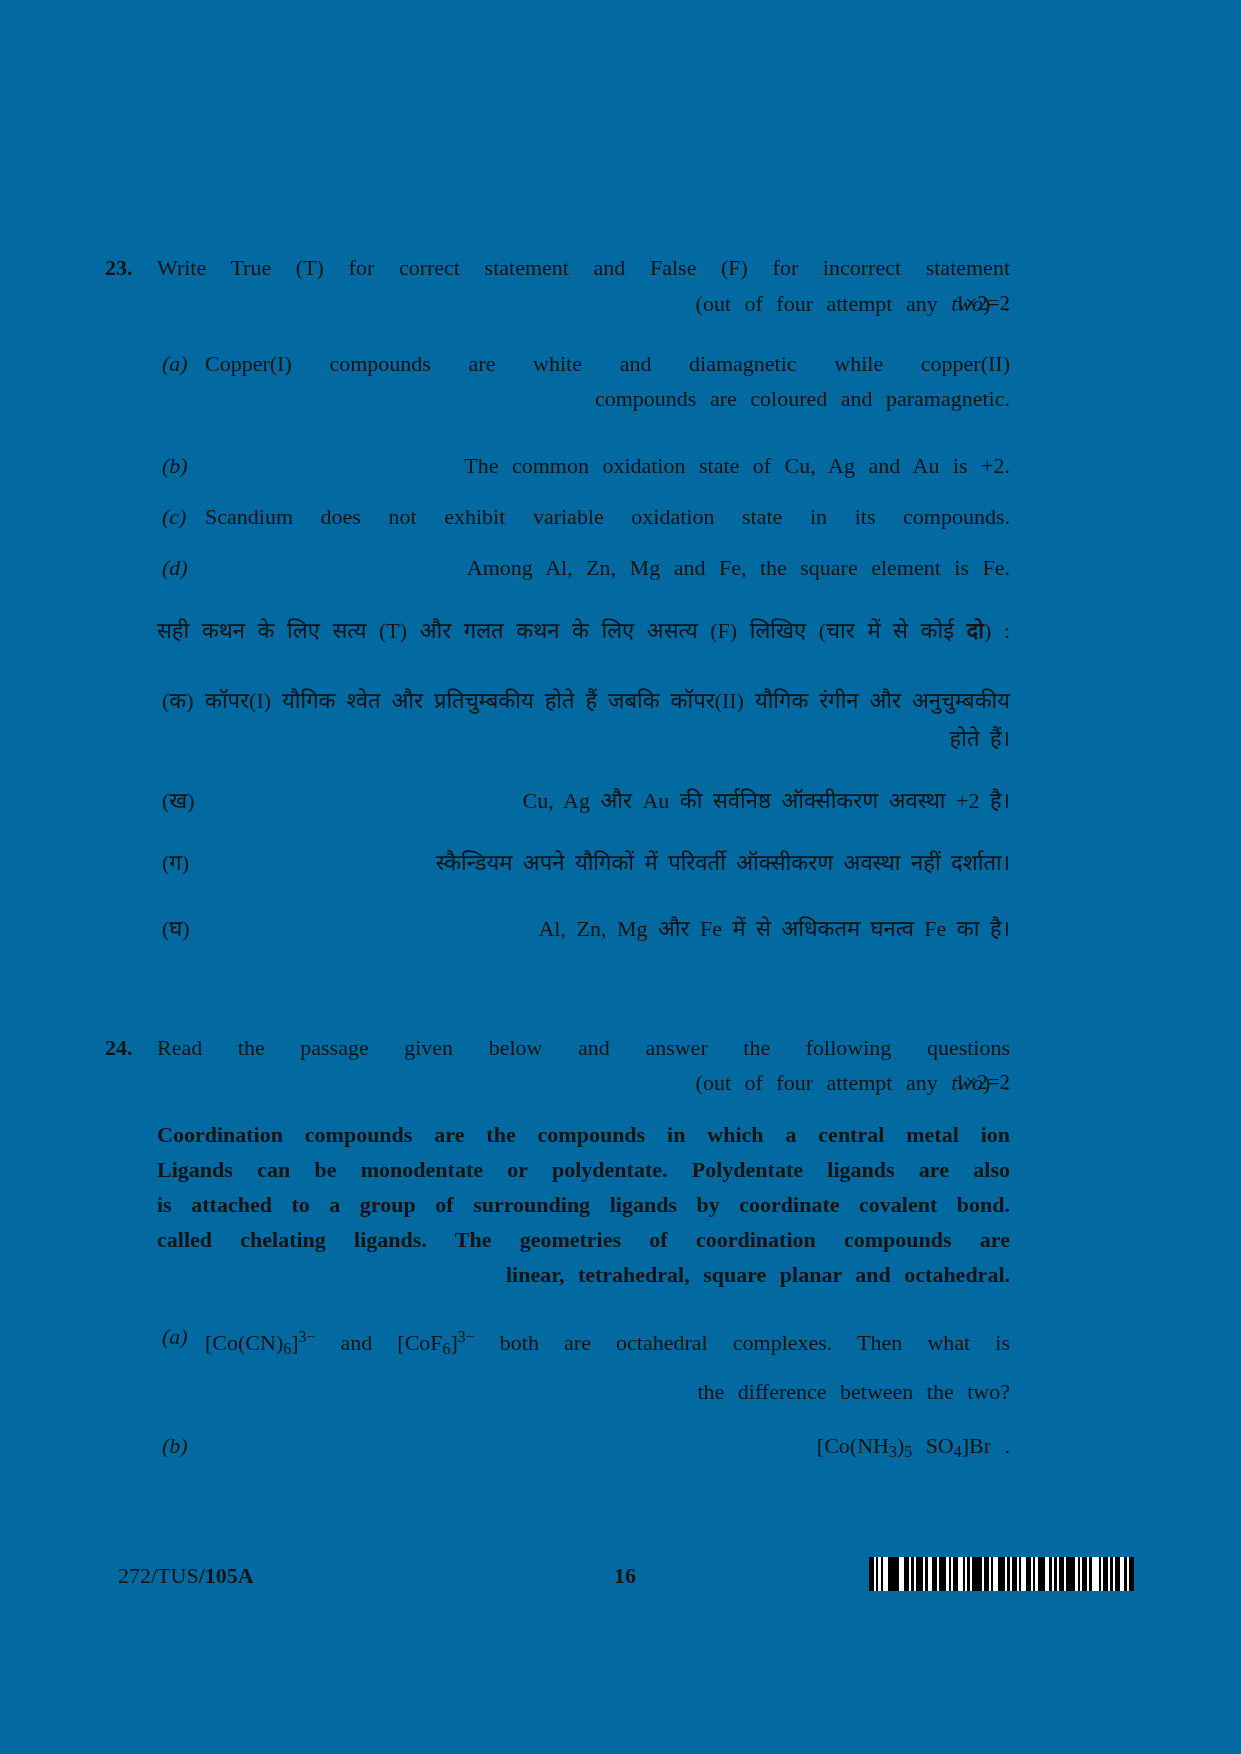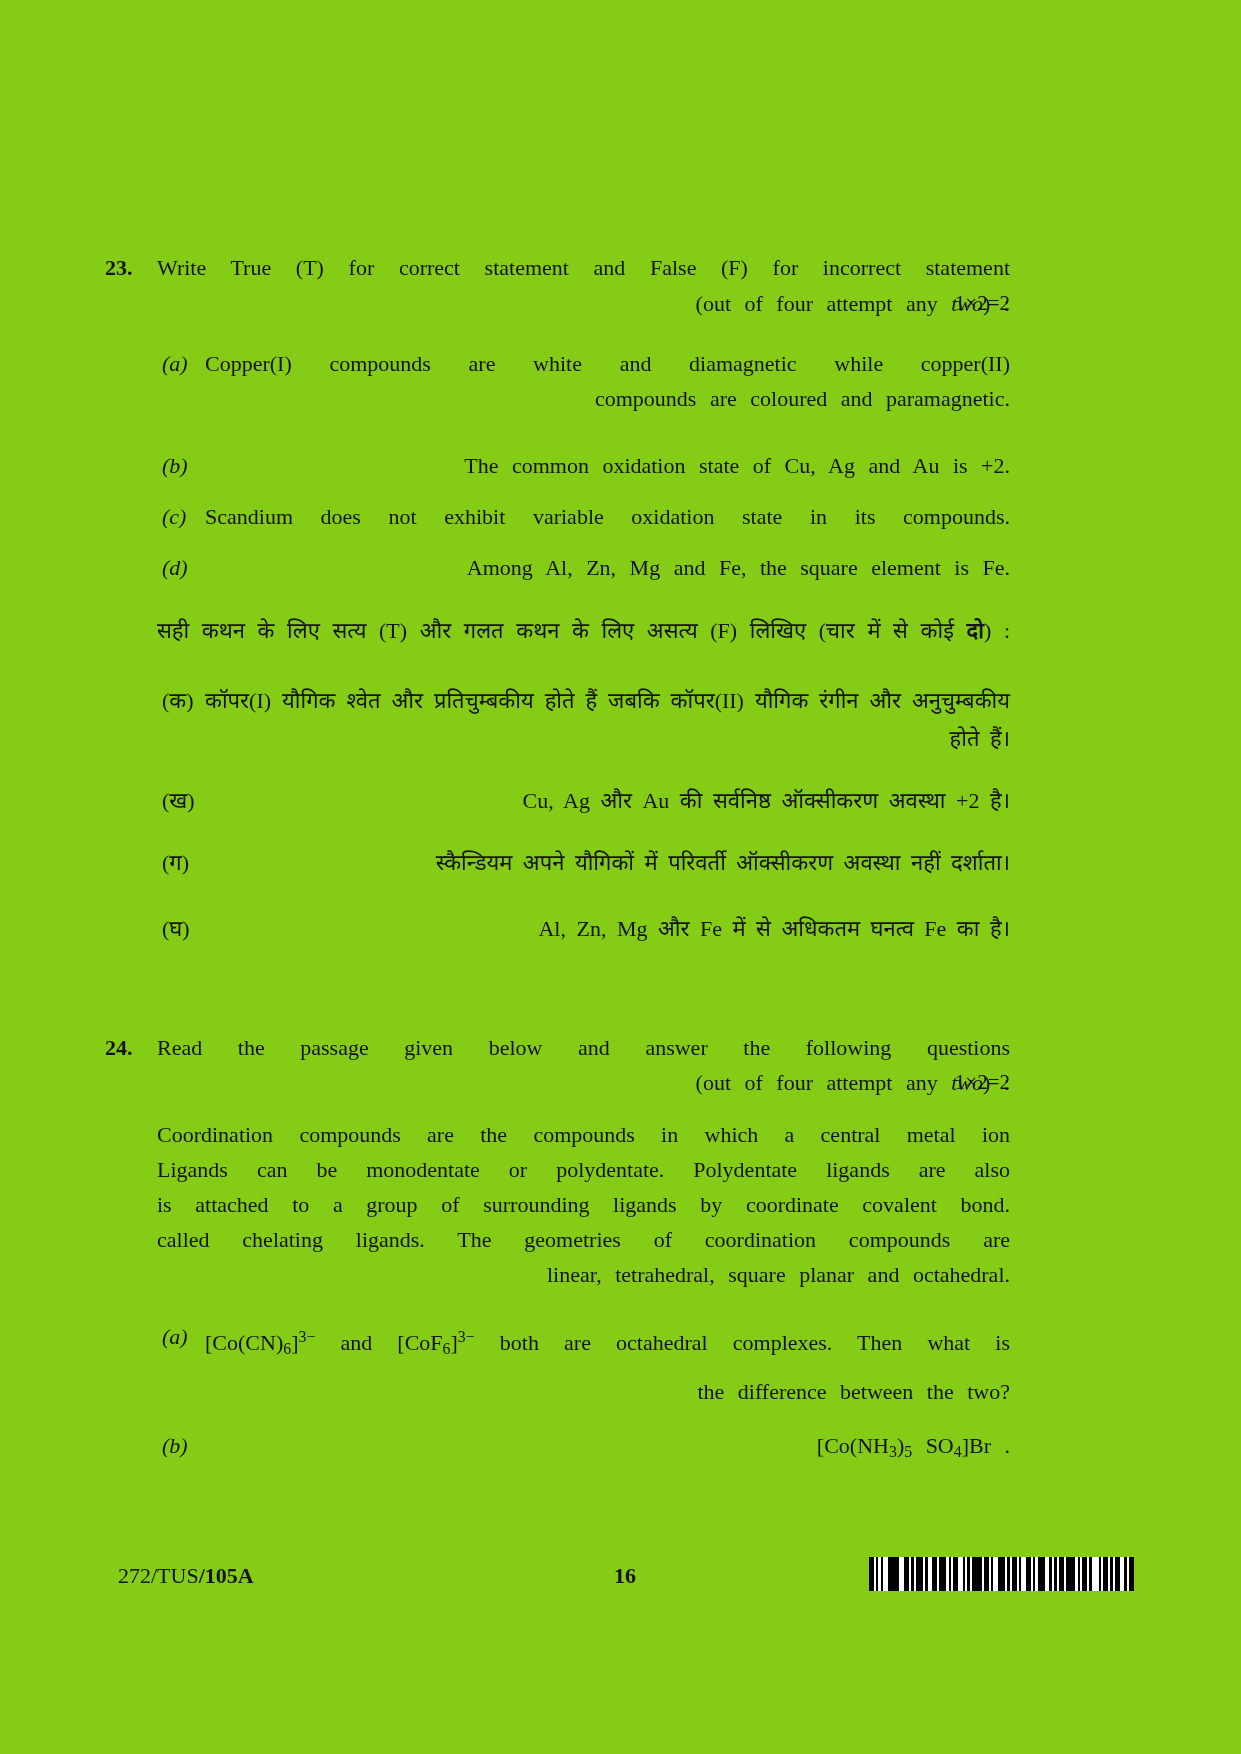--- a/index.html
+++ b/index.html
@@ -1,17 +1,17 @@
 <!DOCTYPE html>
 <html><head>
 <meta charset="utf-8">
 <style>
   html,body{margin:0;padding:0;background:#ffffff;}
   .page{
-    position:relative;width:1241px;height:1754px;background:#84cc16;
+    position:relative;width:1241px;height:1754px;background:#0369a1;
     font-family:"Liberation Serif","DejaVu Serif",serif;color:#141414;
     overflow:hidden;
   }
   .abs{position:absolute;}
   .en{font-size:22px;word-spacing:8px;}
   .hi{font-size:22px;word-spacing:5px;}
   .qnum{position:absolute;left:0;top:0;font-weight:bold;}
   .qbody{margin-left:52px;}
   .optlabel{position:absolute;left:0;top:0;}
   .optlabel.it{font-style:italic;}
@@ -105,21 +105,21 @@
 
   <div class="abs en" style="top:1030px;left:105px;width:905px;line-height:35px;">
     <span class="qnum">24.</span>
     <div class="qbody">
         <div class="jline stretch"><span>Read the passage given below and answer the following questions</span></div>
         <div class="jline"><span>(out of four attempt any </span><span class="it">two</span><span>) :</span></div>
       </div>
     <span class="marks" style="top:42px;">1×2=2</span>
   </div>
 
-  <div class="abs en" style="top:1117px;left:157px;width:853px;line-height:35px;">
+  <div class="abs en" style="top:1117px;left:157px;width:853px;line-height:35px;font-weight:bold;">
       <div class="jline stretch"><span>Coordination compounds are the compounds in which a central metal ion</span></div>
       <div class="jline stretch"><span>Ligands can be monodentate or polydentate. Polydentate ligands are also</span></div>
       <div class="jline stretch"><span>is attached to a group of surrounding ligands by coordinate covalent bond.</span></div>
       <div class="jline stretch"><span>called chelating ligands. The geometries of coordination compounds are</span></div>
       <div class="jline"><span>linear, tetrahedral, square planar and octahedral.</span></div>
     </div>
 
   <div class="abs en" style="top:1315px;left:162px;width:848px;line-height:43px;">
     <span class="optlabel it">(a)</span>
     <div class="opttext">

